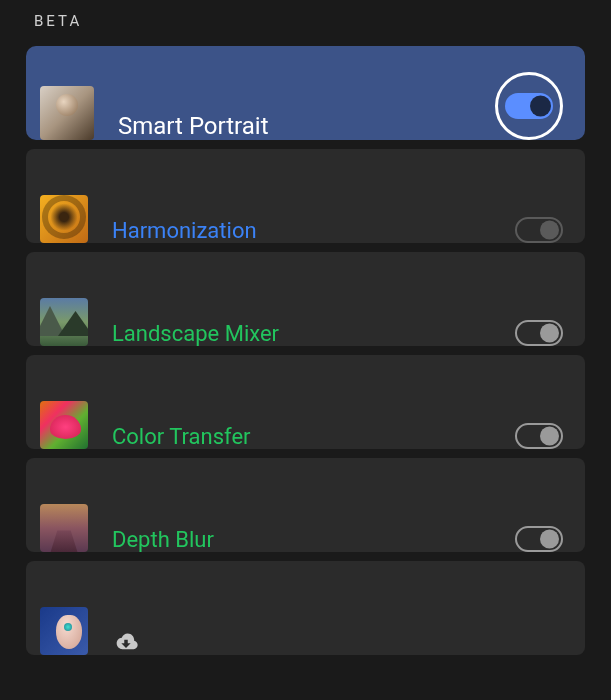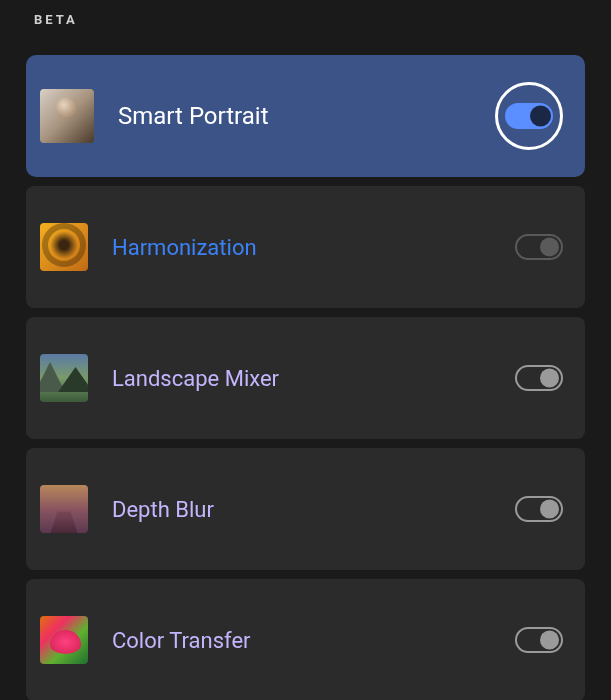--- a/index.html
+++ b/index.html
@@ -12,38 +12,38 @@
       height: 700px;
       background: #1a1a1a;
       font-family: -apple-system, BlinkMacSystemFont, "Segoe UI", Roboto, sans-serif;
       color: #e8e8e8;
       overflow: hidden;
     }
     .container {
       padding: 12px 26px 0 26px;
     }
     .section-header {
-      font-size: 13px;
-      font-weight: 700;
+      font-size: 15px;
+      font-weight: 400;
       letter-spacing: 3px;
       color: #d0d0d0;
-      margin-bottom: 28px;
+      margin-bottom: 16px;
       margin-left: 8px;
     }
     .filter-list {
       display: flex;
       flex-direction: column;
       gap: 9px;
     }
     .filter-item {
       background: #2b2b2b;
       border-radius: 8px;
-      height: 122px;
+      height: 94px;
       display: flex;
-      align-items: center;
+      align-items: flex-end;
       padding: 0 22px 0 14px;
       cursor: pointer;
     }
     .filter-item.active {
       background: #3c5388;
       border-radius: 10px;
     }
     .filter-item.disabled .filter-label {
       color: #3b82f6;
     }
@@ -55,21 +55,21 @@
       margin-right: 24px;
       background: #444;
     }
     .filter-item.active .filter-icon {
       width: 54px;
       height: 54px;
     }
     .filter-label {
       font-size: 22px;
       font-weight: 400;
-      color: #c4b5fd;
+      color: #22c55e;
       flex: 1;
     }
     .filter-item.active .filter-label {
       color: #ffffff;
       font-size: 24px;
     }
     .toggle {
       width: 48px;
       height: 26px;
       border-radius: 13px;
@@ -279,30 +279,30 @@
 
     <div class="filter-item">
       <div class="filter-icon thumb-landscape"></div>
       <div class="filter-label">Landscape Mixer</div>
       <div class="toggle toggle-off">
         <div class="toggle-knob"></div>
       </div>
     </div>
 
     <div class="filter-item">
+      <div class="filter-icon thumb-color"></div>
+      <div class="filter-label">Color Transfer</div>
+      <div class="toggle toggle-off">
+        <div class="toggle-knob"></div>
+      </div>
+    </div>
+
+    <div class="filter-item">
       <div class="filter-icon thumb-depth"></div>
       <div class="filter-label">Depth Blur</div>
-      <div class="toggle toggle-off">
-        <div class="toggle-knob"></div>
-      </div>
-    </div>
-
-    <div class="filter-item">
-      <div class="filter-icon thumb-color"></div>
-      <div class="filter-label">Color Transfer</div>
       <div class="toggle toggle-off">
         <div class="toggle-knob"></div>
       </div>
     </div>
 
     <div class="filter-item">
       <div class="filter-icon thumb-makeup"></div>
       <svg class="download-icon" viewBox="0 0 24 24" fill="#c8c8c8">
         <path d="M19 11.5c0-.2 0-.4 0-.5 0-3-2.5-5.5-5.5-5.5-2.4 0-4.4 1.5-5.1 3.7C5.9 9.4 4 11.5 4 14c0 2.8 2.2 5 5 5h9.5c2 0 3.5-1.6 3.5-3.5 0-1.9-1.4-3.4-3-3.8zM12 18l-4-4h2.5v-3h3v3H16l-4 4z"></path>
       </svg>

